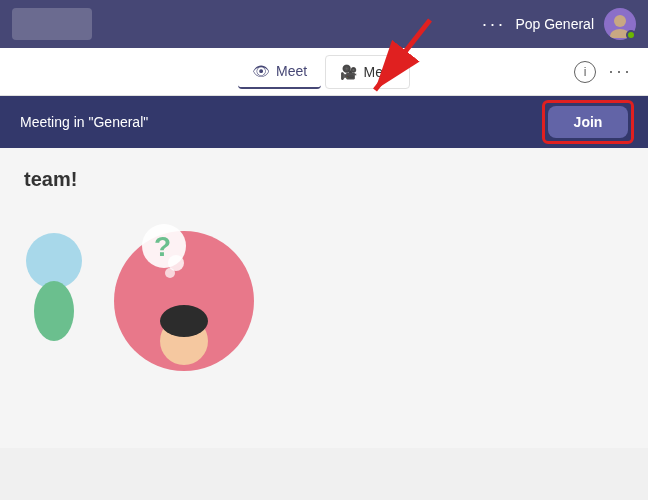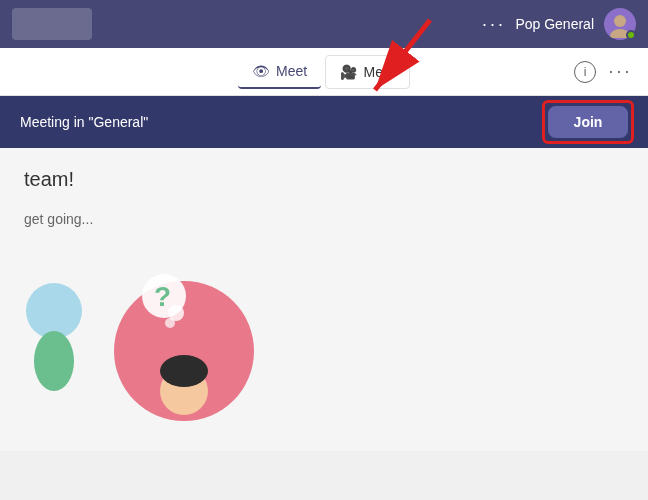--- a/index.html
+++ b/index.html
@@ -188,23 +188,23 @@
     .main-content {
       background: #f5f5f5;
       flex: 1;
       padding: 20px 24px;
       min-height: 300px;
       position: relative;
     }
 
     .welcome-text {
       font-size: 20px;
-      font-weight: 400;
+      font-weight: 700;
       color: #333;
-      margin-bottom: 20px;
+      margin-bottom: 0;
     }
 
     .subtitle-text {
       font-size: 14px;
       color: #666;
       margin-bottom: 24px;
     }
 
     
     .illustration-area {
@@ -280,21 +280,20 @@
 <div class="meeting-bar">
   <span class="meeting-title">Meeting in "General"</span>
   <div class="join-button-wrapper">
     <button class="join-button">Join</button>
     <div class="join-button-outline"></div>
   </div>
 </div>
 
 <div class="main-content">
   <div class="welcome-text">team!</div>
-  <div class="subtitle-text">get going...</div>
 
   <div class="illustration-area">
 
     <svg width="80" height="160" viewBox="0 0 80 160">
       <circle cx="30" cy="60" r="28" fill="#a8d8ea"></circle>
       <ellipse cx="30" cy="110" rx="20" ry="30" fill="#6bbf8e"></ellipse>
     </svg>
 
     <svg width="160" height="180" viewBox="0 0 160 180">
       <circle cx="80" cy="100" r="70" fill="#e8788a"></circle>

